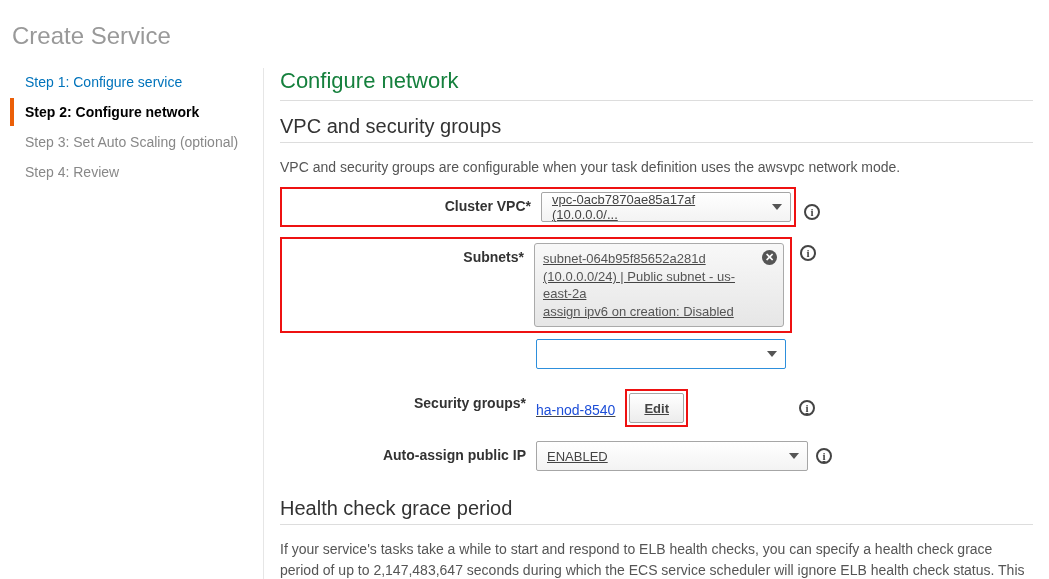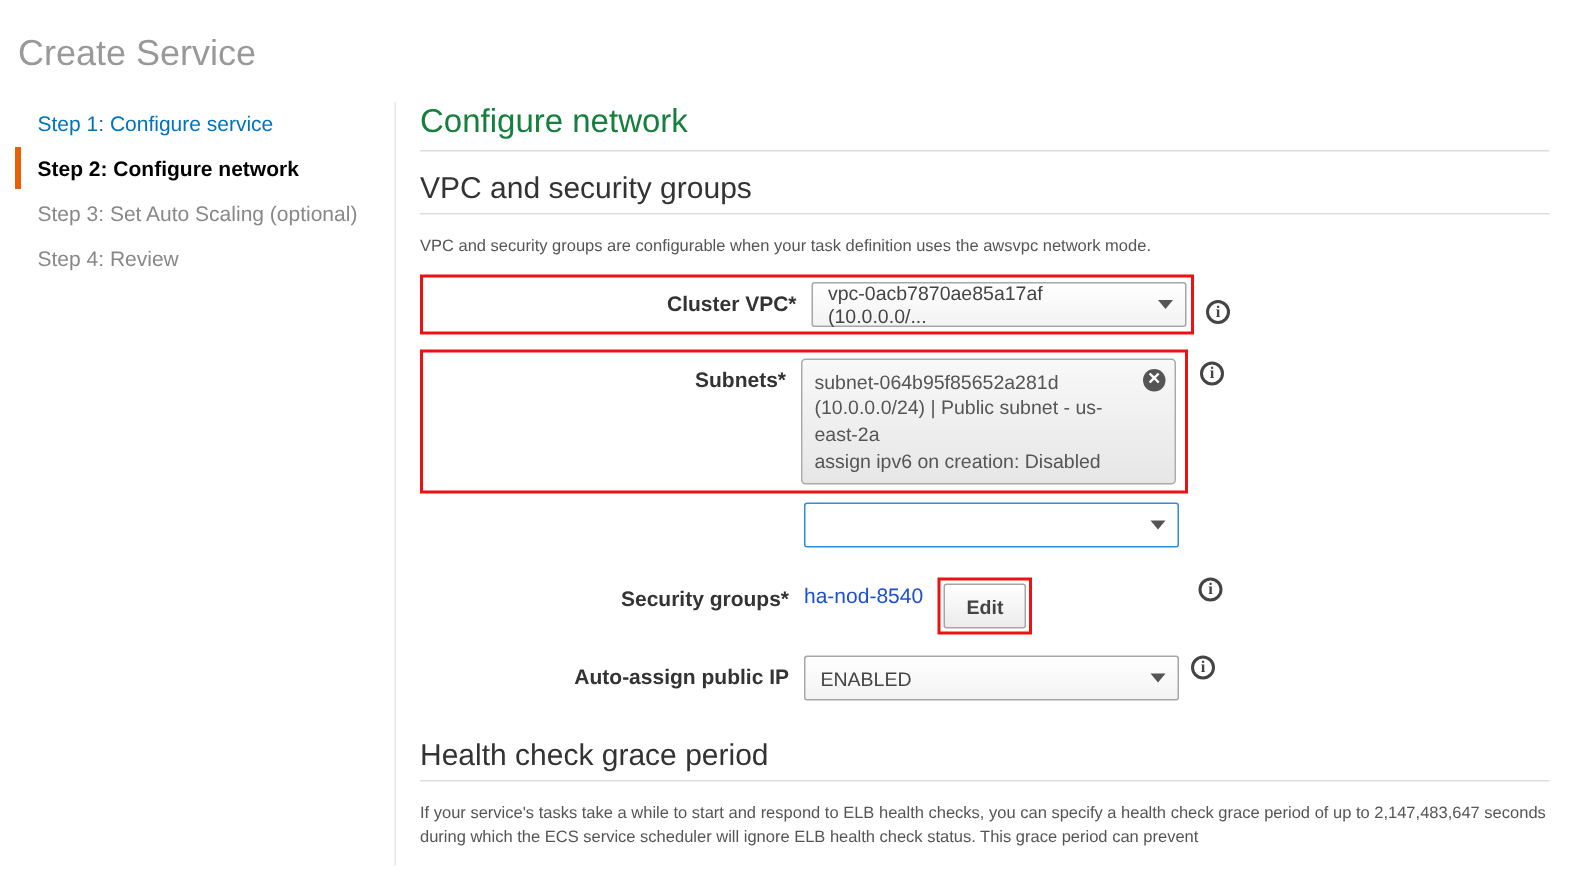--- a/index.html
+++ b/index.html
@@ -56,21 +56,21 @@
   }
   .hr { height:1px; background:#ddd; margin-bottom:14px;}
   h3.sub-title {
     font-size: 20px;
     font-weight: 400;
     color: #333;
     margin-top: 10px;
     margin-bottom: 4px;
   }
   .hint {
-    font-size: 11px;
+    font-size: 14px;
     color: #555;
     line-height: 1.45;
     margin-bottom: 10px;
   }
   .form-row {
     display: flex;
     align-items: flex-start;
     margin-bottom: 14px;
   }
   .label-col {
@@ -78,20 +78,22 @@
     text-align: right;
     padding-right: 10px;
     padding-top: 6px;
     font-size: 14px;
     font-weight: 700;
     color: #333;
   }
   .field-col {
     flex: 0 0 auto;
     display: flex;
+    align-items: center;
+    text-decoration: underline;
   }
   .red-box {
     border: 2px solid #e11;
     padding: 3px;
     display: inline-flex;
     align-items: center;
   }
   .red-box-vpc-wrap { display:flex; align-items:center; }
   .subnets-red {
     border: 2px solid #e11;
@@ -118,21 +120,21 @@
     border-right: 5px solid transparent;
     border-top: 6px solid #555;
     margin-left: 8px;
   }
   .select-vpc { width: 250px; }
   .select-empty {
     width: 250px;
     border: 1px solid #2d8fdc;
     background: #fff;
   }
-  .select-ip { width: 250px; }
+  .select-ip { width: 272px; }
   .info-icon {
     width: 16px; height: 16px;
     border: 2px solid #444;
     border-radius: 50%;
     display: inline-flex;
     align-items: center;
     justify-content: center;
     font-size: 11px;
     font-weight: 700;
     color: #444;

